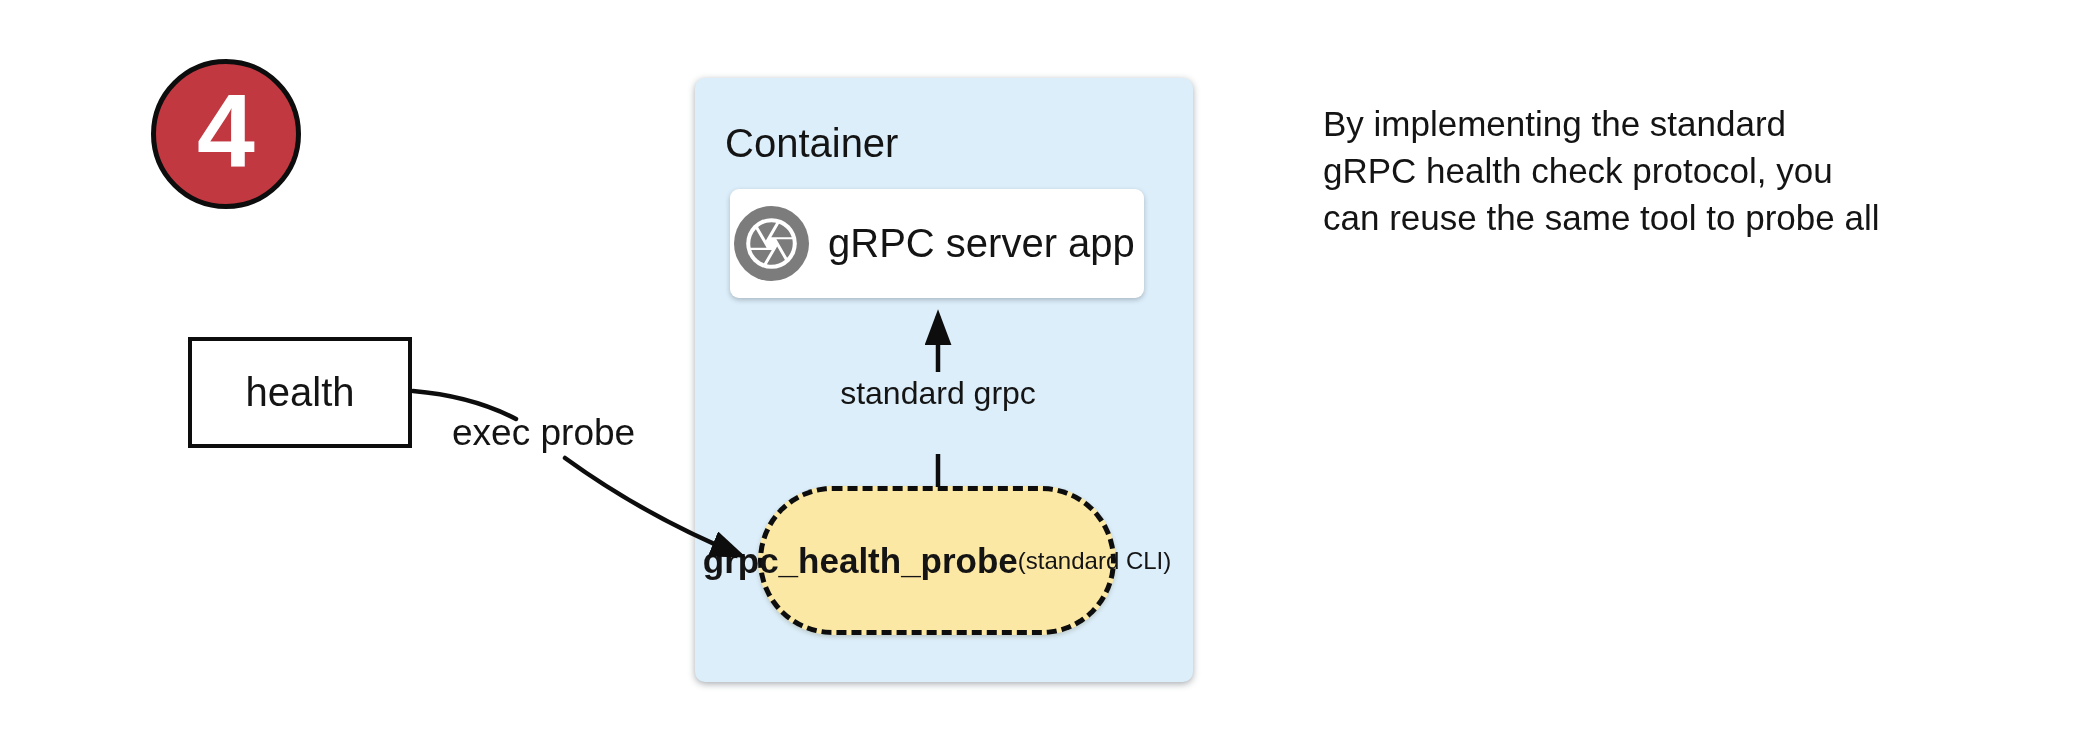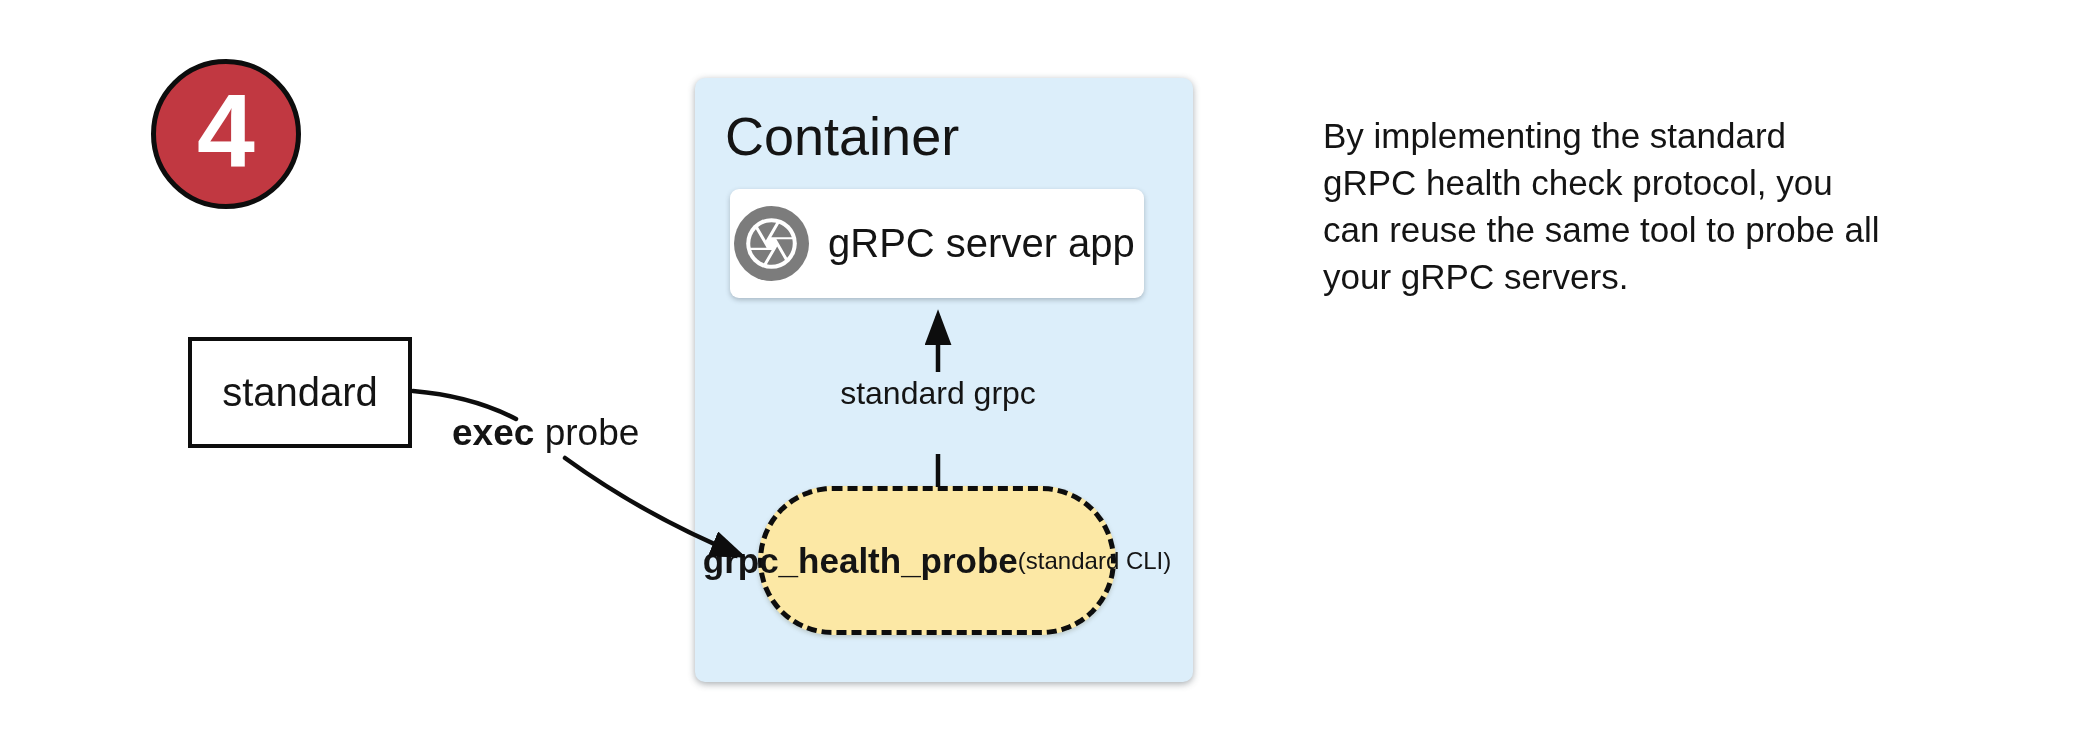--- a/index.html
+++ b/index.html
@@ -23,28 +23,28 @@
   }
   .badge span{color:#fff;font-size:104px;font-weight:700;line-height:1;padding-bottom:6px;}
   
   .kubelet-box{
     position:absolute;left:188px;top:337px;width:224px;height:111px;background:#fff;
     border:4px solid #0d0d0d;display:flex;align-items:center;justify-content:center;
   }
   .kubelet-box span{font-size:40px;}
   
   .exec-label{position:absolute;left:452px;top:412px;font-size:37px;white-space:nowrap;}
-  .exec-label b{font-weight:700;margin-right:0.28em;}
+  .exec-label b{font-weight:400;margin-right:0.28em;}
   
   .container-box{
     position:absolute;left:695px;top:78px;width:498px;height:604px;
     background:var(--container-blue);border-radius:10px;
     box-shadow:0 2px 7px rgba(60,70,80,0.45);
   }
-  .container-title{position:absolute;left:30px;top:27px;font-size:54px;}
+  .container-title{position:absolute;left:30px;top:43px;font-size:40px;}
   
   .server-box{
     position:absolute;left:730px;top:189px;width:414px;height:109px;background:#fff;
     border-radius:9px;box-shadow:0 2px 5px rgba(50,60,70,0.30);
     display:flex;align-items:center;padding-left:4px;
   }
   .server-box .icon{width:75px;height:75px;flex:0 0 auto;}
   .server-box span{font-size:40px;margin-left:19px;white-space:nowrap;}
   
   .health-label{
@@ -54,36 +54,36 @@
   
   .pill{
     position:absolute;left:758px;top:486px;width:358px;height:149px;
     background:var(--pill-yellow);border:5px dashed #0d0d0d;border-radius:76px;
     display:flex;flex-direction:row;align-items:center;justify-content:center;
     box-shadow:0 2px 4px rgba(90,90,60,0.25);
   }
   .pill-title{font-size:35px;font-weight:700;line-height:44px;white-space:nowrap;}
   .pill-sub{font-size:24px;line-height:44px;white-space:nowrap;}
   
-  .note{position:absolute;left:1323px;top:112px;font-size:35px;line-height:47px;}
+  .note{position:absolute;left:1323px;top:100px;font-size:35px;line-height:47px;}
   .note div{white-space:nowrap;}
   
   .edges{position:absolute;left:0;top:0;pointer-events:none;}
 </style>
 </head>
 <body>
 
 <div class="canvas">
 
   <div class="badge">
     <span>4</span>
   </div>
 
   <div class="kubelet-box">
-    <span>standard</span>
+    <span>health</span>
   </div>
 
   <div class="exec-label">
     <b>exec</b><span>probe</span>
   </div>
 
   <div class="container-box">
     <div class="container-title">Container</div>
   </div>
 
@@ -104,21 +104,20 @@
 
   <div class="pill">
     <div class="pill-title">grpc_health_probe</div>
     <div class="pill-sub">(standard CLI)</div>
   </div>
 
   <div class="note">
     <div>By implementing the standard</div>
     <div>gRPC health check protocol, you</div>
     <div>can reuse the same tool to probe all</div>
-    <div>your gRPC servers.</div>
   </div>
 
   <svg class="edges" width="2100" height="750" viewBox="0 0 2100 750" aria-hidden="true">
     <defs>
       <marker id="ah" markerWidth="12" markerHeight="9" refX="6.5" refY="3" orient="auto" markerUnits="strokeWidth">
         <path d="M0,0 L8,3 L0,6 Z" fill="#0d0d0d"></path>
       </marker>
     </defs>
 
     <path d="M413,391 Q472,396 516,419" fill="none" stroke="#0d0d0d" stroke-width="4.5" stroke-linecap="round"></path>

